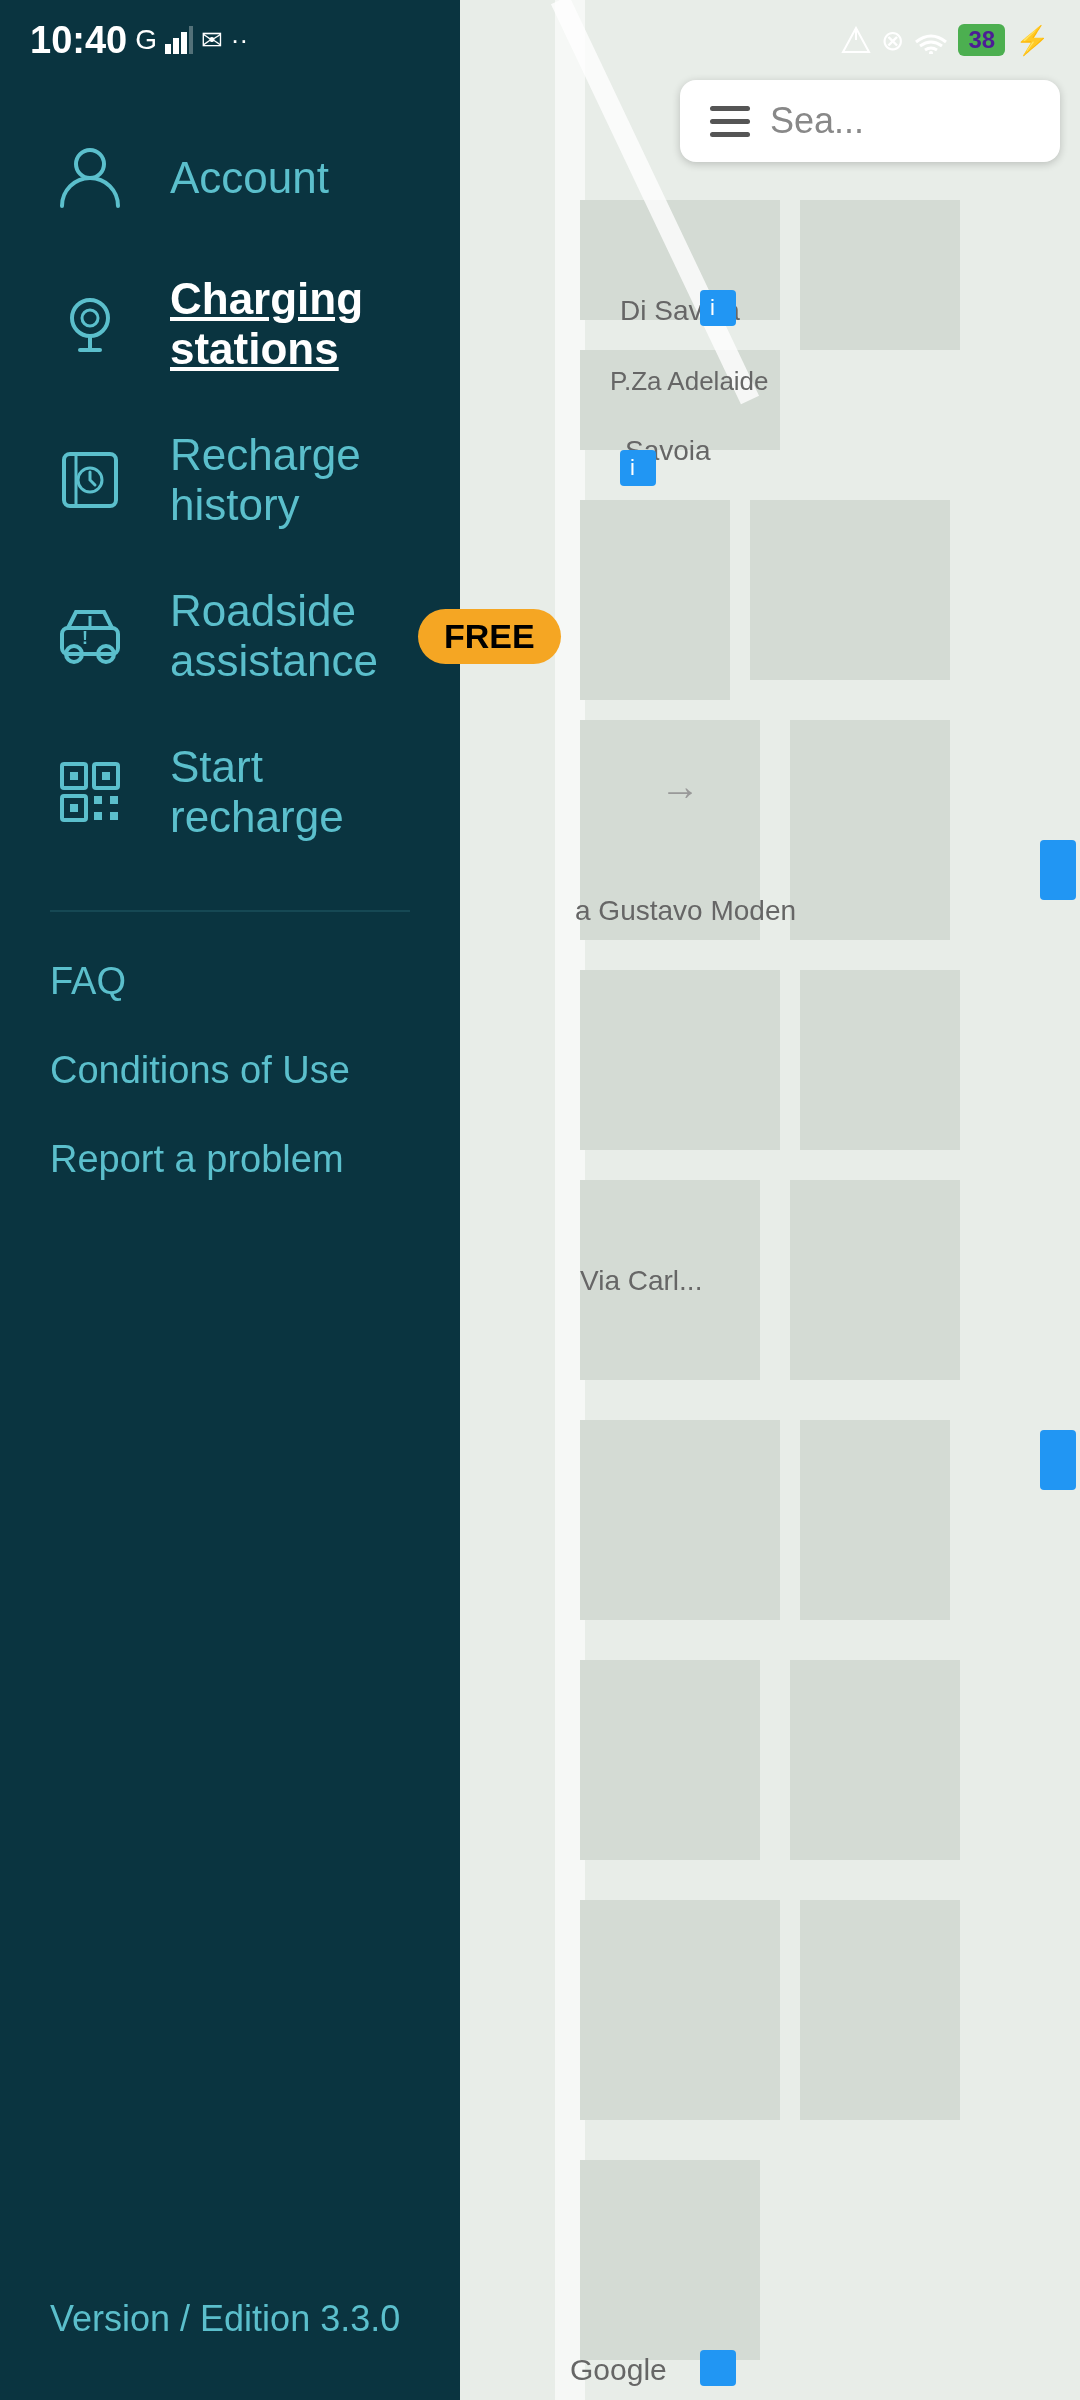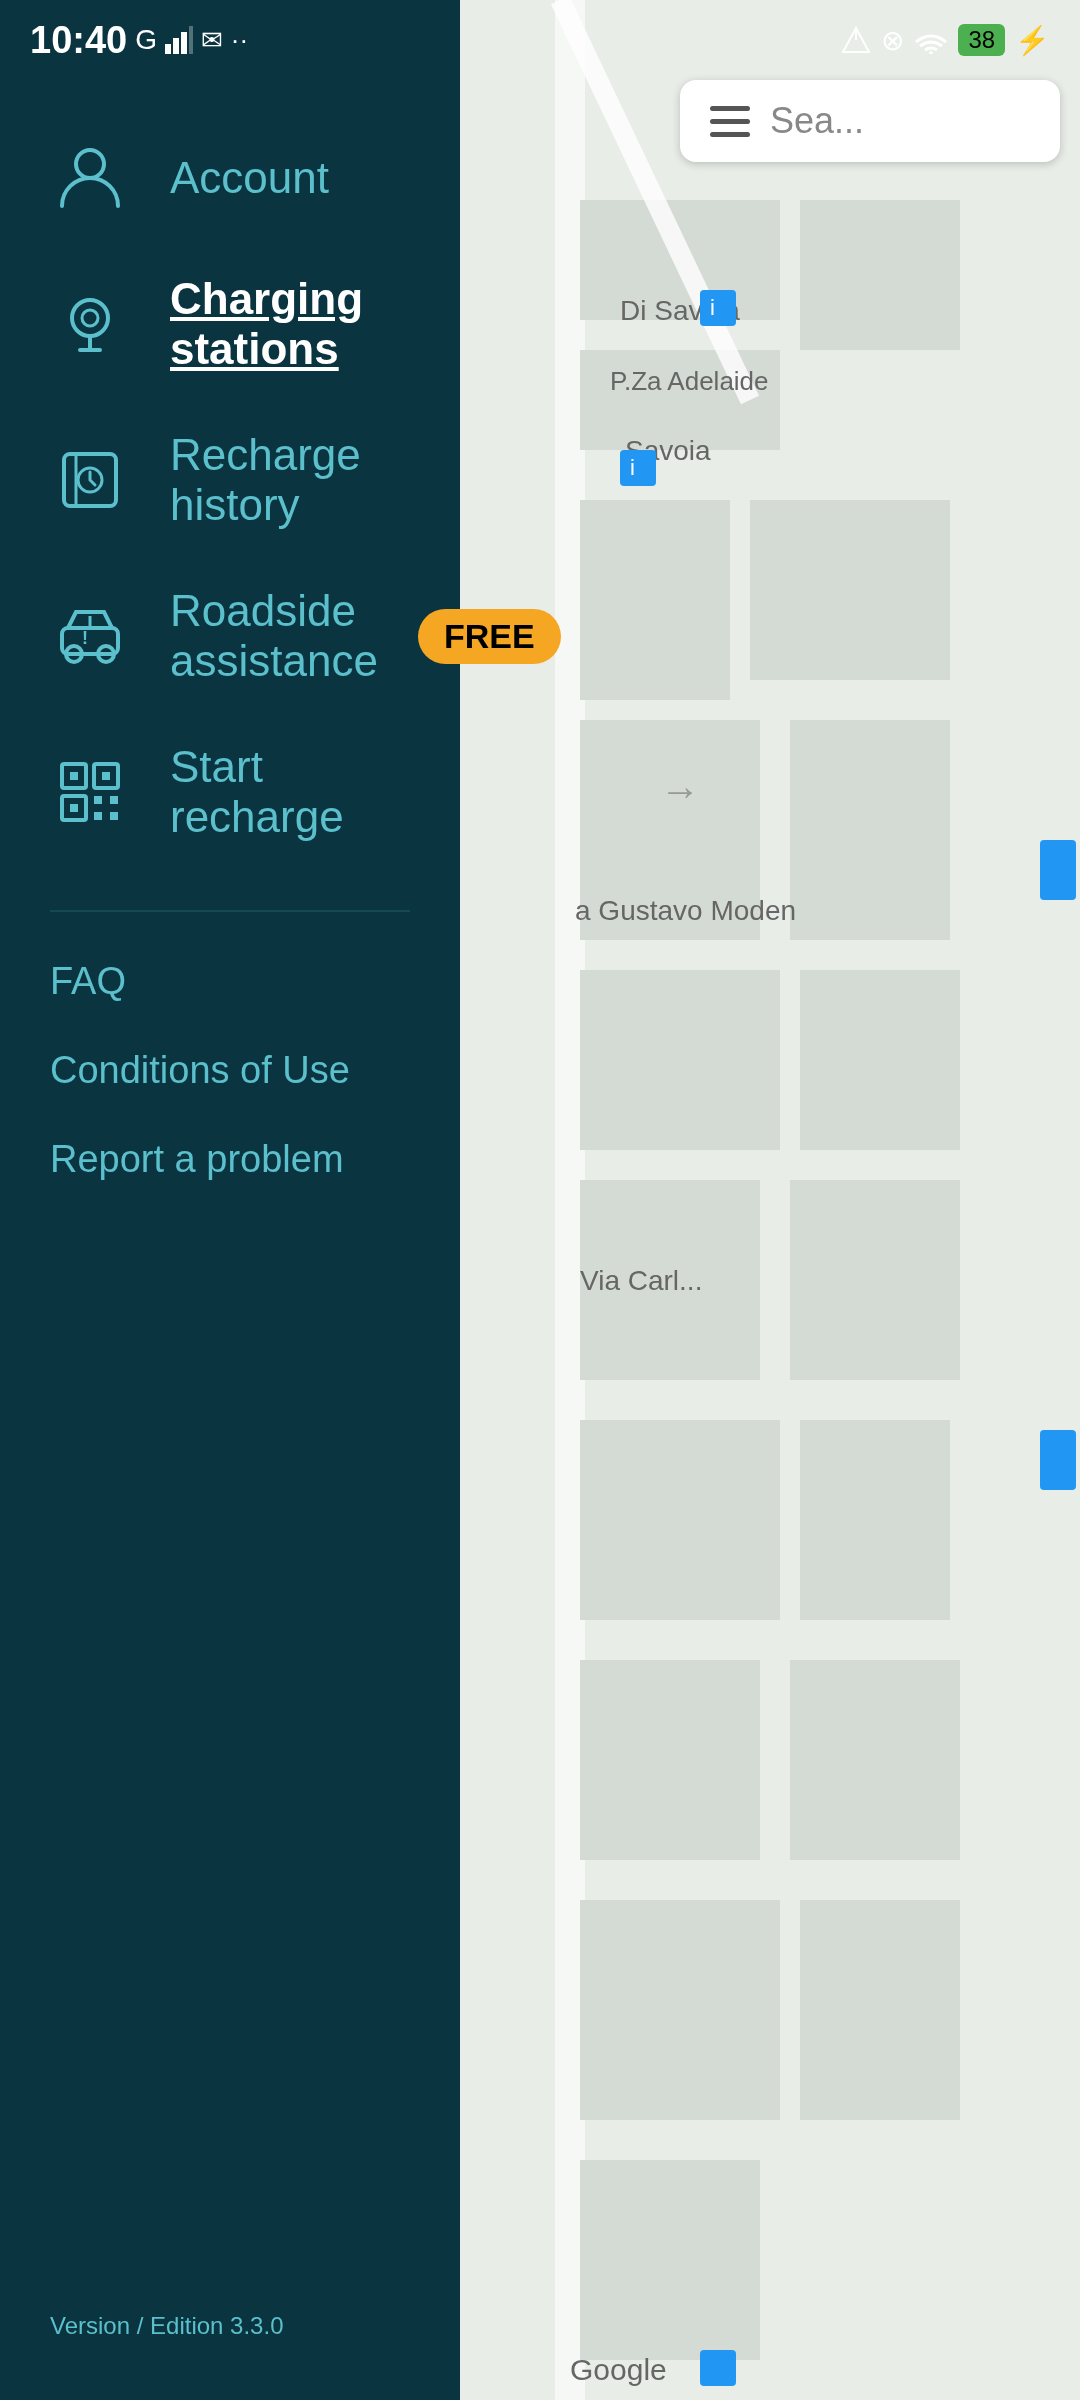--- a/index.html
+++ b/index.html
@@ -63,23 +63,23 @@
     }
 
     .status-right {
       display: flex;
       align-items: center;
       gap: 10px;
     }
 
     .battery-badge {
       background: #4caf50;
-      color: #000000;
+      color: #4c1d95;
       font-size: 24px;
-      font-weight: normal;
+      font-weight: bold;
       padding: 2px 10px;
       border-radius: 6px;
     }
 
     
     .drawer {
       position: absolute;
       top: 0; left: 0;
       width: 460px;
       height: 2400px;
@@ -155,21 +155,21 @@
       font-size: 38px;
       color: #5bbfcc;
       padding: 18px 0;
       cursor: pointer;
     }
 
     .version-text {
       position: absolute;
       bottom: 60px;
       left: 50px;
-      font-size: 24px;
+      font-size: 36px;
       color: #5bbfcc;
     }
 
     
     .map-header {
       position: absolute;
       top: 80px;
       right: 20px;
       z-index: 6;
     }

